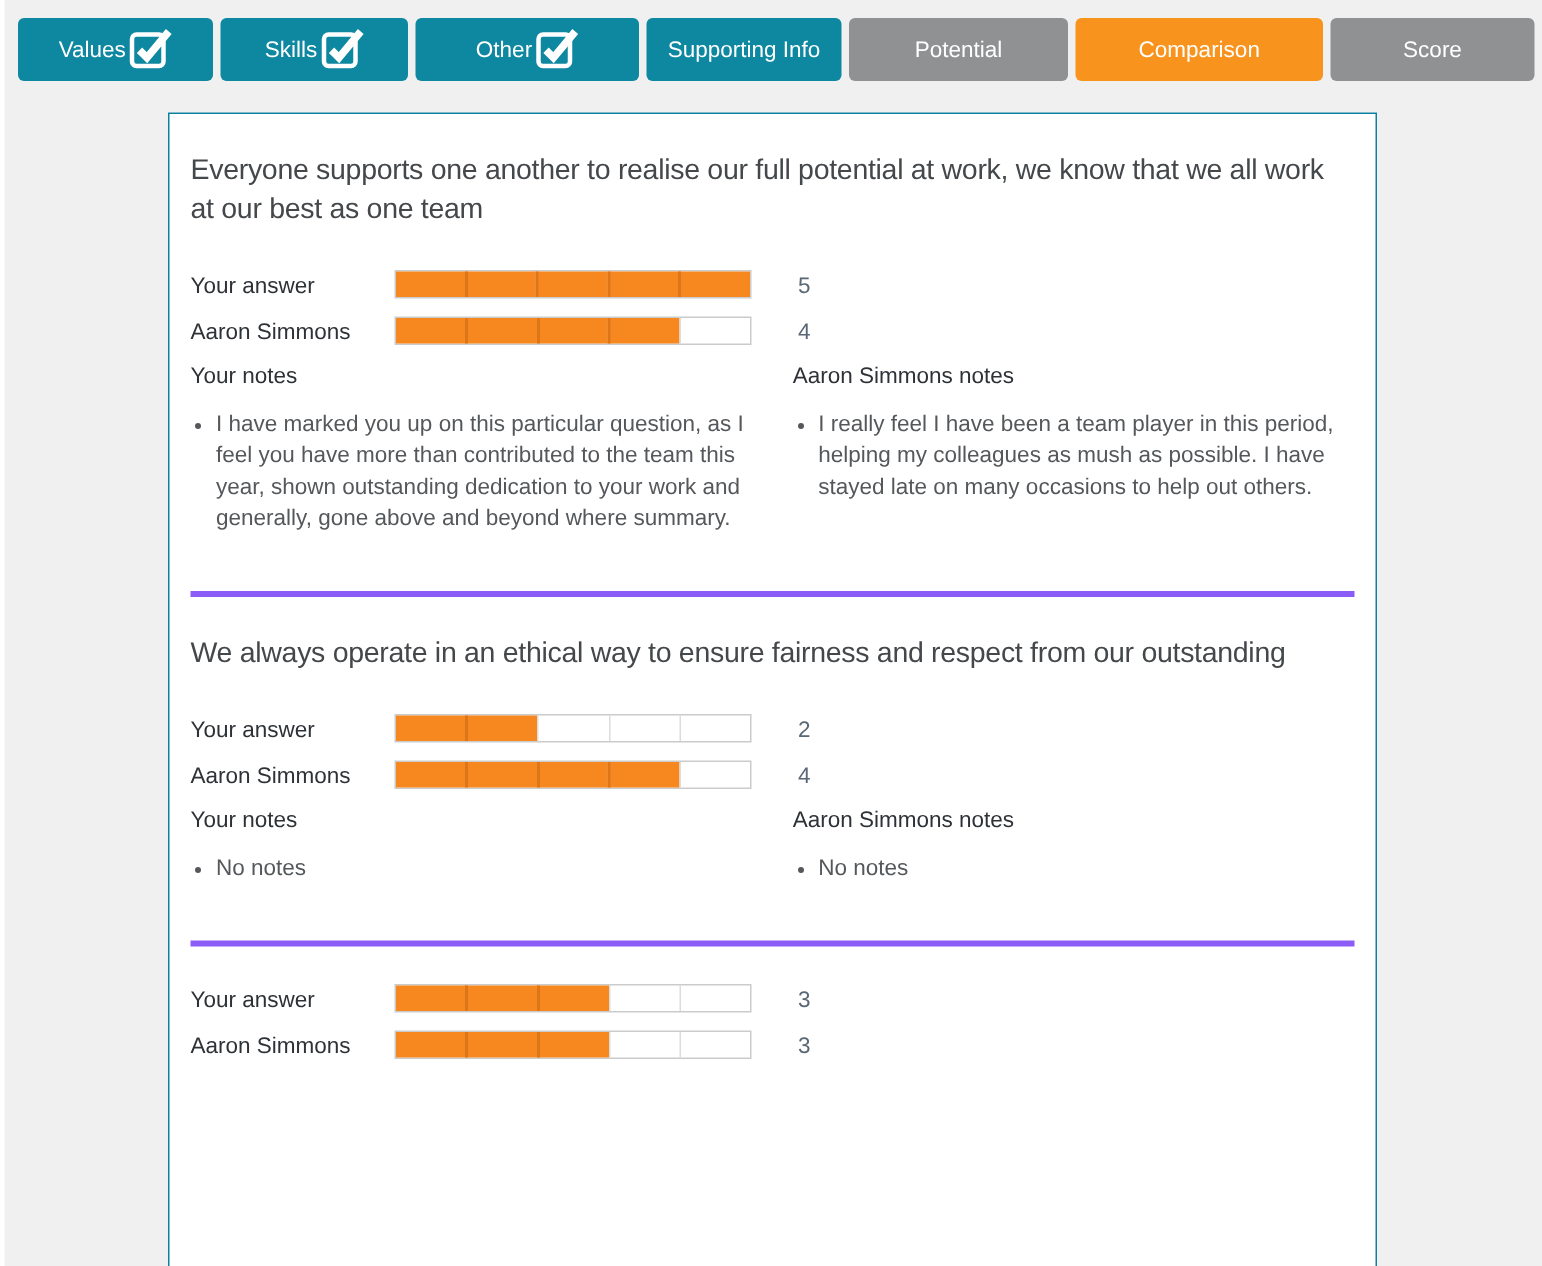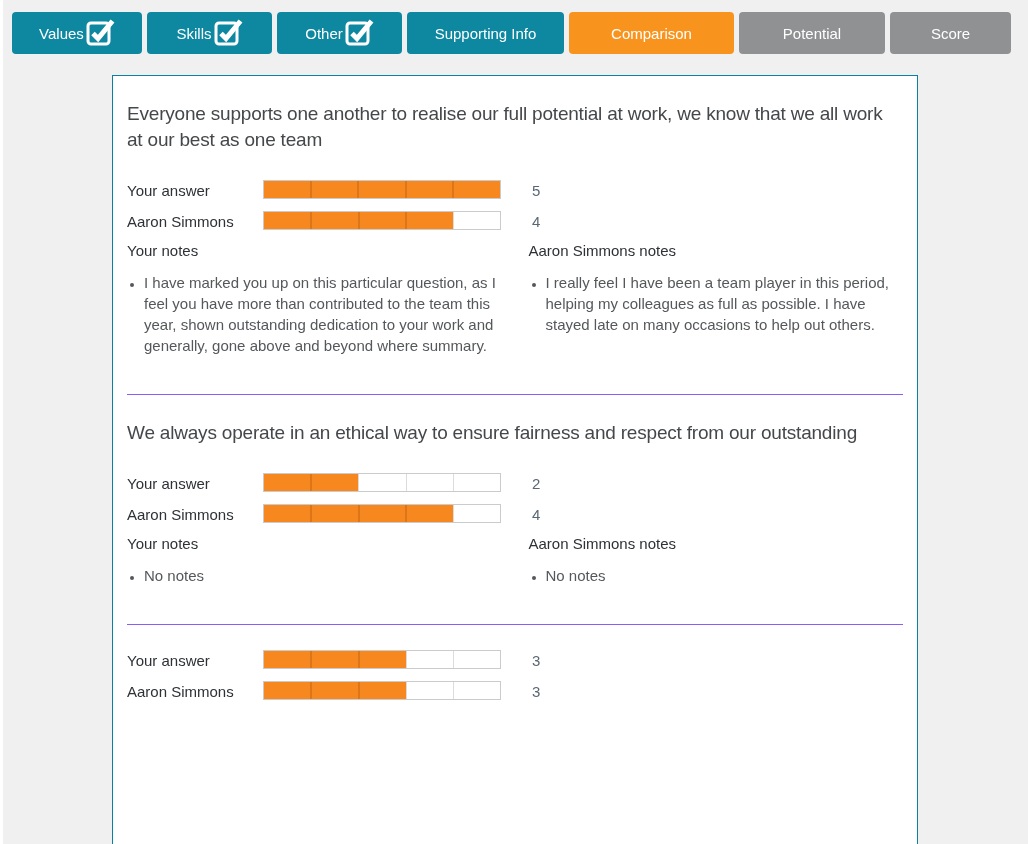--- a/index.html
+++ b/index.html
@@ -26,21 +26,21 @@
   .panel{
     margin:21px 0 0 112px;width:806px;height:1000px;box-sizing:border-box;
     background:#ffffff;border:1px solid #0b80a0;
   }
   .content{padding:0 14px;}
   .panel-header{padding:32px 0 19px;border-bottom:1px solid #d9d9d9;}
   h1.ptitle{
     margin:0;font-size:27px;line-height:1.2;font-weight:300;color:#3d4043;letter-spacing:-0.3px;
   }
 
-  section.question{padding:25px 0 38px;border-bottom:1px solid #8b5cf6;}
+  section.question{padding:25px 0 38px;border-bottom:4px solid #8b5cf6;}
   section.question:last-child{border-bottom:none;}
   .qtext{
     margin:0 0 27px;font-size:19px;line-height:26px;font-weight:400;color:#45484b;letter-spacing:-0.2px;
   }
 
   .score-row{display:flex;align-items:flex-end;margin-bottom:12px;}
   .rlabel{width:136px;font-size:15px;color:#2e3236;}
   .bar{
     display:flex;width:236px;height:17px;box-sizing:content-box;
     background:#ffffff;border:1px solid #cbcbcb;
@@ -70,37 +70,37 @@
       <path d="M7 15.5 L12 20.5 L26.5 3" fill="none" stroke="#ffffff" stroke-width="5"></path>
     </svg>
   </div>
   <div class="tab teal" style="width:125px">
     <span>Skills</span>
     <svg class="cbx" width="29" height="28" viewBox="0 0 29 28">
       <rect x="2" y="5" width="21" height="21" rx="3" fill="none" stroke="#ffffff" stroke-width="3"></rect>
       <path d="M7 15.5 L12 20.5 L26.5 3" fill="none" stroke="#ffffff" stroke-width="5"></path>
     </svg>
   </div>
-  <div class="tab teal" style="width:125px">
+  <div class="tab teal" style="width:149px">
     <span>Other</span>
     <svg class="cbx" width="29" height="28" viewBox="0 0 29 28">
       <rect x="2" y="5" width="21" height="21" rx="3" fill="none" stroke="#ffffff" stroke-width="3"></rect>
       <path d="M7 15.5 L12 20.5 L26.5 3" fill="none" stroke="#ffffff" stroke-width="5"></path>
     </svg>
   </div>
-  <div class="tab teal" style="width:157px">
+  <div class="tab teal" style="width:130px">
     <span>Supporting Info</span>
+  </div>
+  <div class="tab inactive" style="width:146px">
+    <span>Potential</span>
   </div>
   <div class="tab active" style="width:165px">
     <span>Comparison</span>
   </div>
-  <div class="tab inactive" style="width:146px">
-    <span>Potential</span>
-  </div>
-  <div class="tab inactive" style="width:121px">
+  <div class="tab inactive" style="width:136px">
     <span>Score</span>
   </div>
 </div>
 
 <div class="panel">
   <div class="content">
 
 
     <section class="question">
       <h2 class="qtext">Everyone supports one another to realise our full potential at work, we know that we all work at our best as one team</h2>
@@ -129,21 +129,21 @@
       <div class="notes-grid">
         <div class="notes-col">
           <div class="notes-heading">Your notes</div>
           <ul>
             <li>I have marked you up on this particular question, as I feel you have more than contributed to the team this year, shown outstanding dedication to your work and generally, gone above and beyond where summary.</li>
           </ul>
         </div>
         <div class="notes-col">
           <div class="notes-heading">Aaron Simmons notes</div>
           <ul>
-            <li>I really feel I have been a team player in this period, helping my colleagues as full as possible. I have stayed late on many occasions to help out others.</li>
+            <li>I really feel I have been a team player in this period, helping my colleagues as mush as possible. I have stayed late on many occasions to help out others.</li>
           </ul>
         </div>
       </div>
     </section>
 
     <section class="question">
       <h2 class="qtext">We always operate in an ethical way to ensure fairness and respect from our outstanding</h2>
       <div class="score-row">
         <span class="rlabel">Your answer</span>
         <div class="bar">

